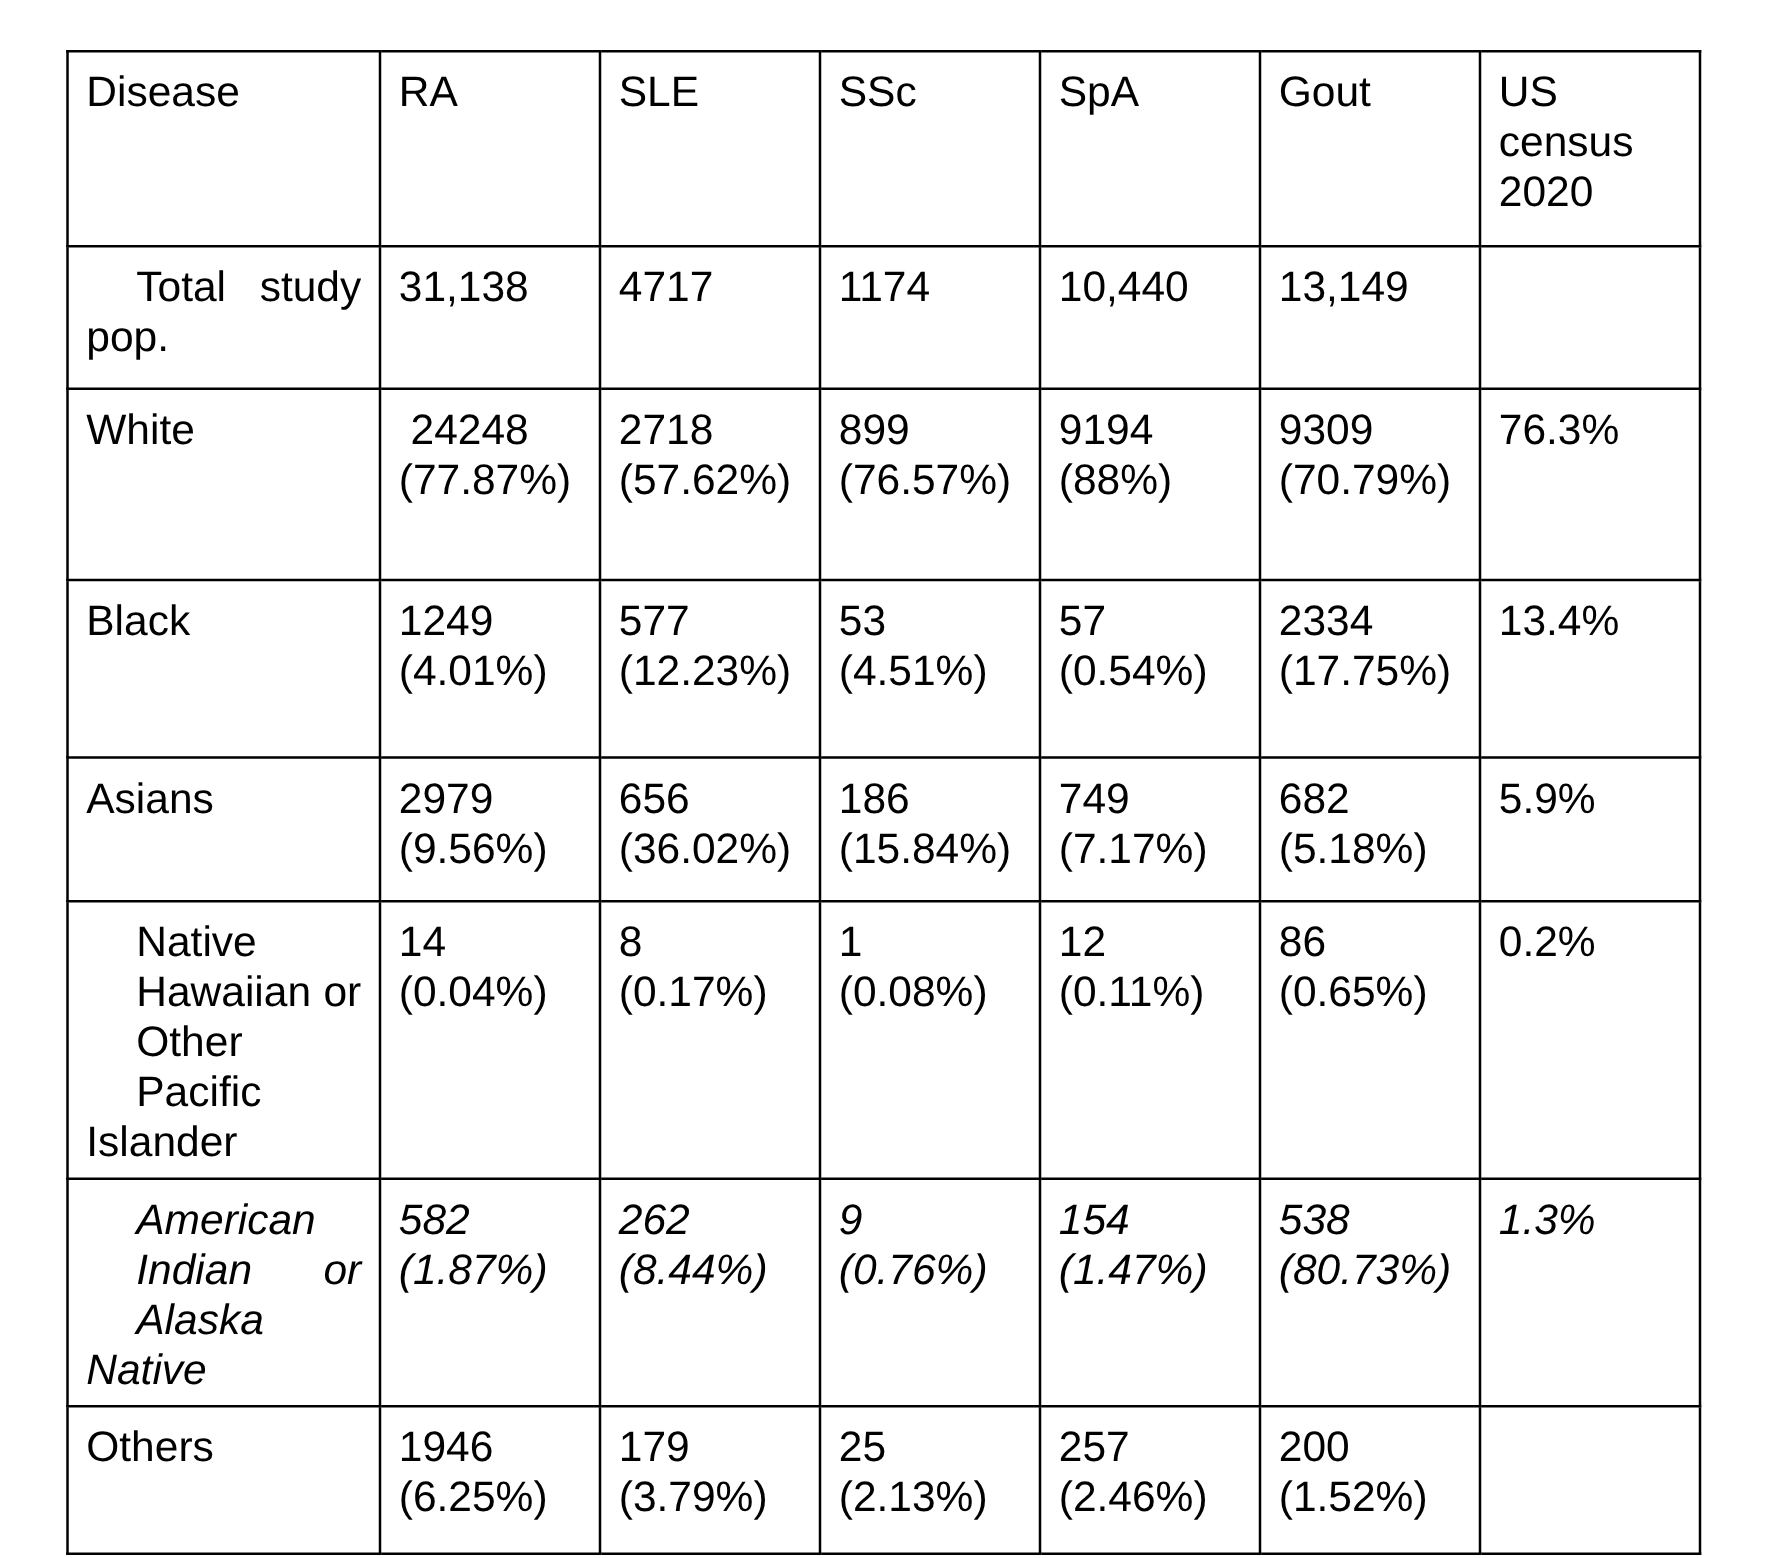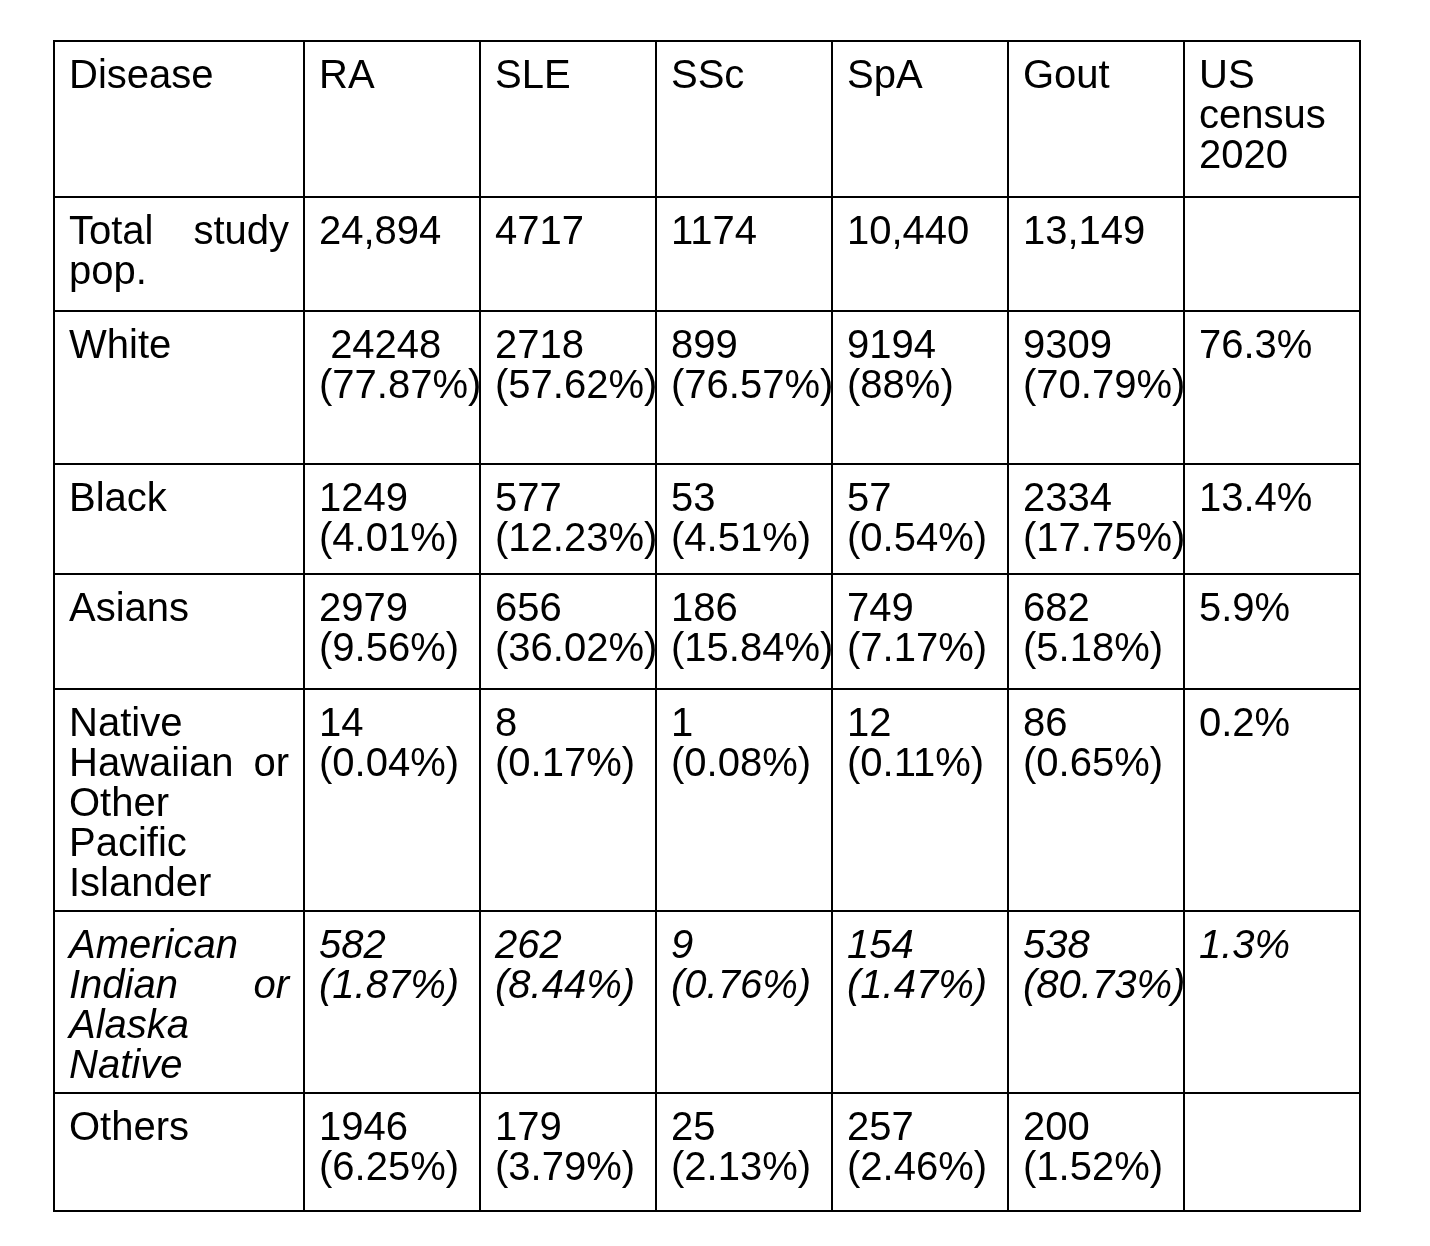--- a/index.html
+++ b/index.html
@@ -18,38 +18,39 @@
     width: 1306px;
     table-layout: fixed;
     border-collapse: collapse;
   }
   col.c-disease { width: 250px; }
   col.c-data    { width: 176px; }
   .tbl td {
     border: 2px solid #000000;
     vertical-align: top;
     padding: 12px 14px 8px 14px;
-    font-size: 40px;
+    font-size: 34px;
     line-height: 40px;
     color: #000000;
     overflow: hidden;
   }
   tr.hr { height: 156px; }
   tr.r0 { height: 114px; }
   tr.r1 { height: 153px; border-radius: 20px; }
-  tr.r2 { height: 110px; }
+  tr.r2 { height: 142px; }
   tr.r3 { height: 115px; margin-top: 12px; }
   tr.r4 { height: 195px; }
   tr.r5 { height: 166px; font-style: italic; }
   tr.r6 { height: 118px; padding-left: 12px; }
   .ln { white-space: pre-wrap; }
   .ln.just {
     white-space: normal;
     text-align: justify;
     text-align-last: justify;
+    margin-left: 40px;
   }
 </style>
 </head>
 <body>
 
 <div class="page">
   <table class="tbl">
     <colgroup>
       <col class="c-disease">
       <col class="c-data">
@@ -86,21 +87,21 @@
           </td>
         </tr>
       </thead>
     <tbody>
         <tr class="r0">
           <td>
             <div class="ln just">Total study</div>
             <div class="ln">pop.</div>
           </td>
           <td>
-            <div class="ln">24,894</div>
+            <div class="ln">31,138</div>
           </td>
           <td>
             <div class="ln">4717</div>
           </td>
           <td>
             <div class="ln">1174</div>
           </td>
           <td>
             <div class="ln">10,440</div>
           </td>

